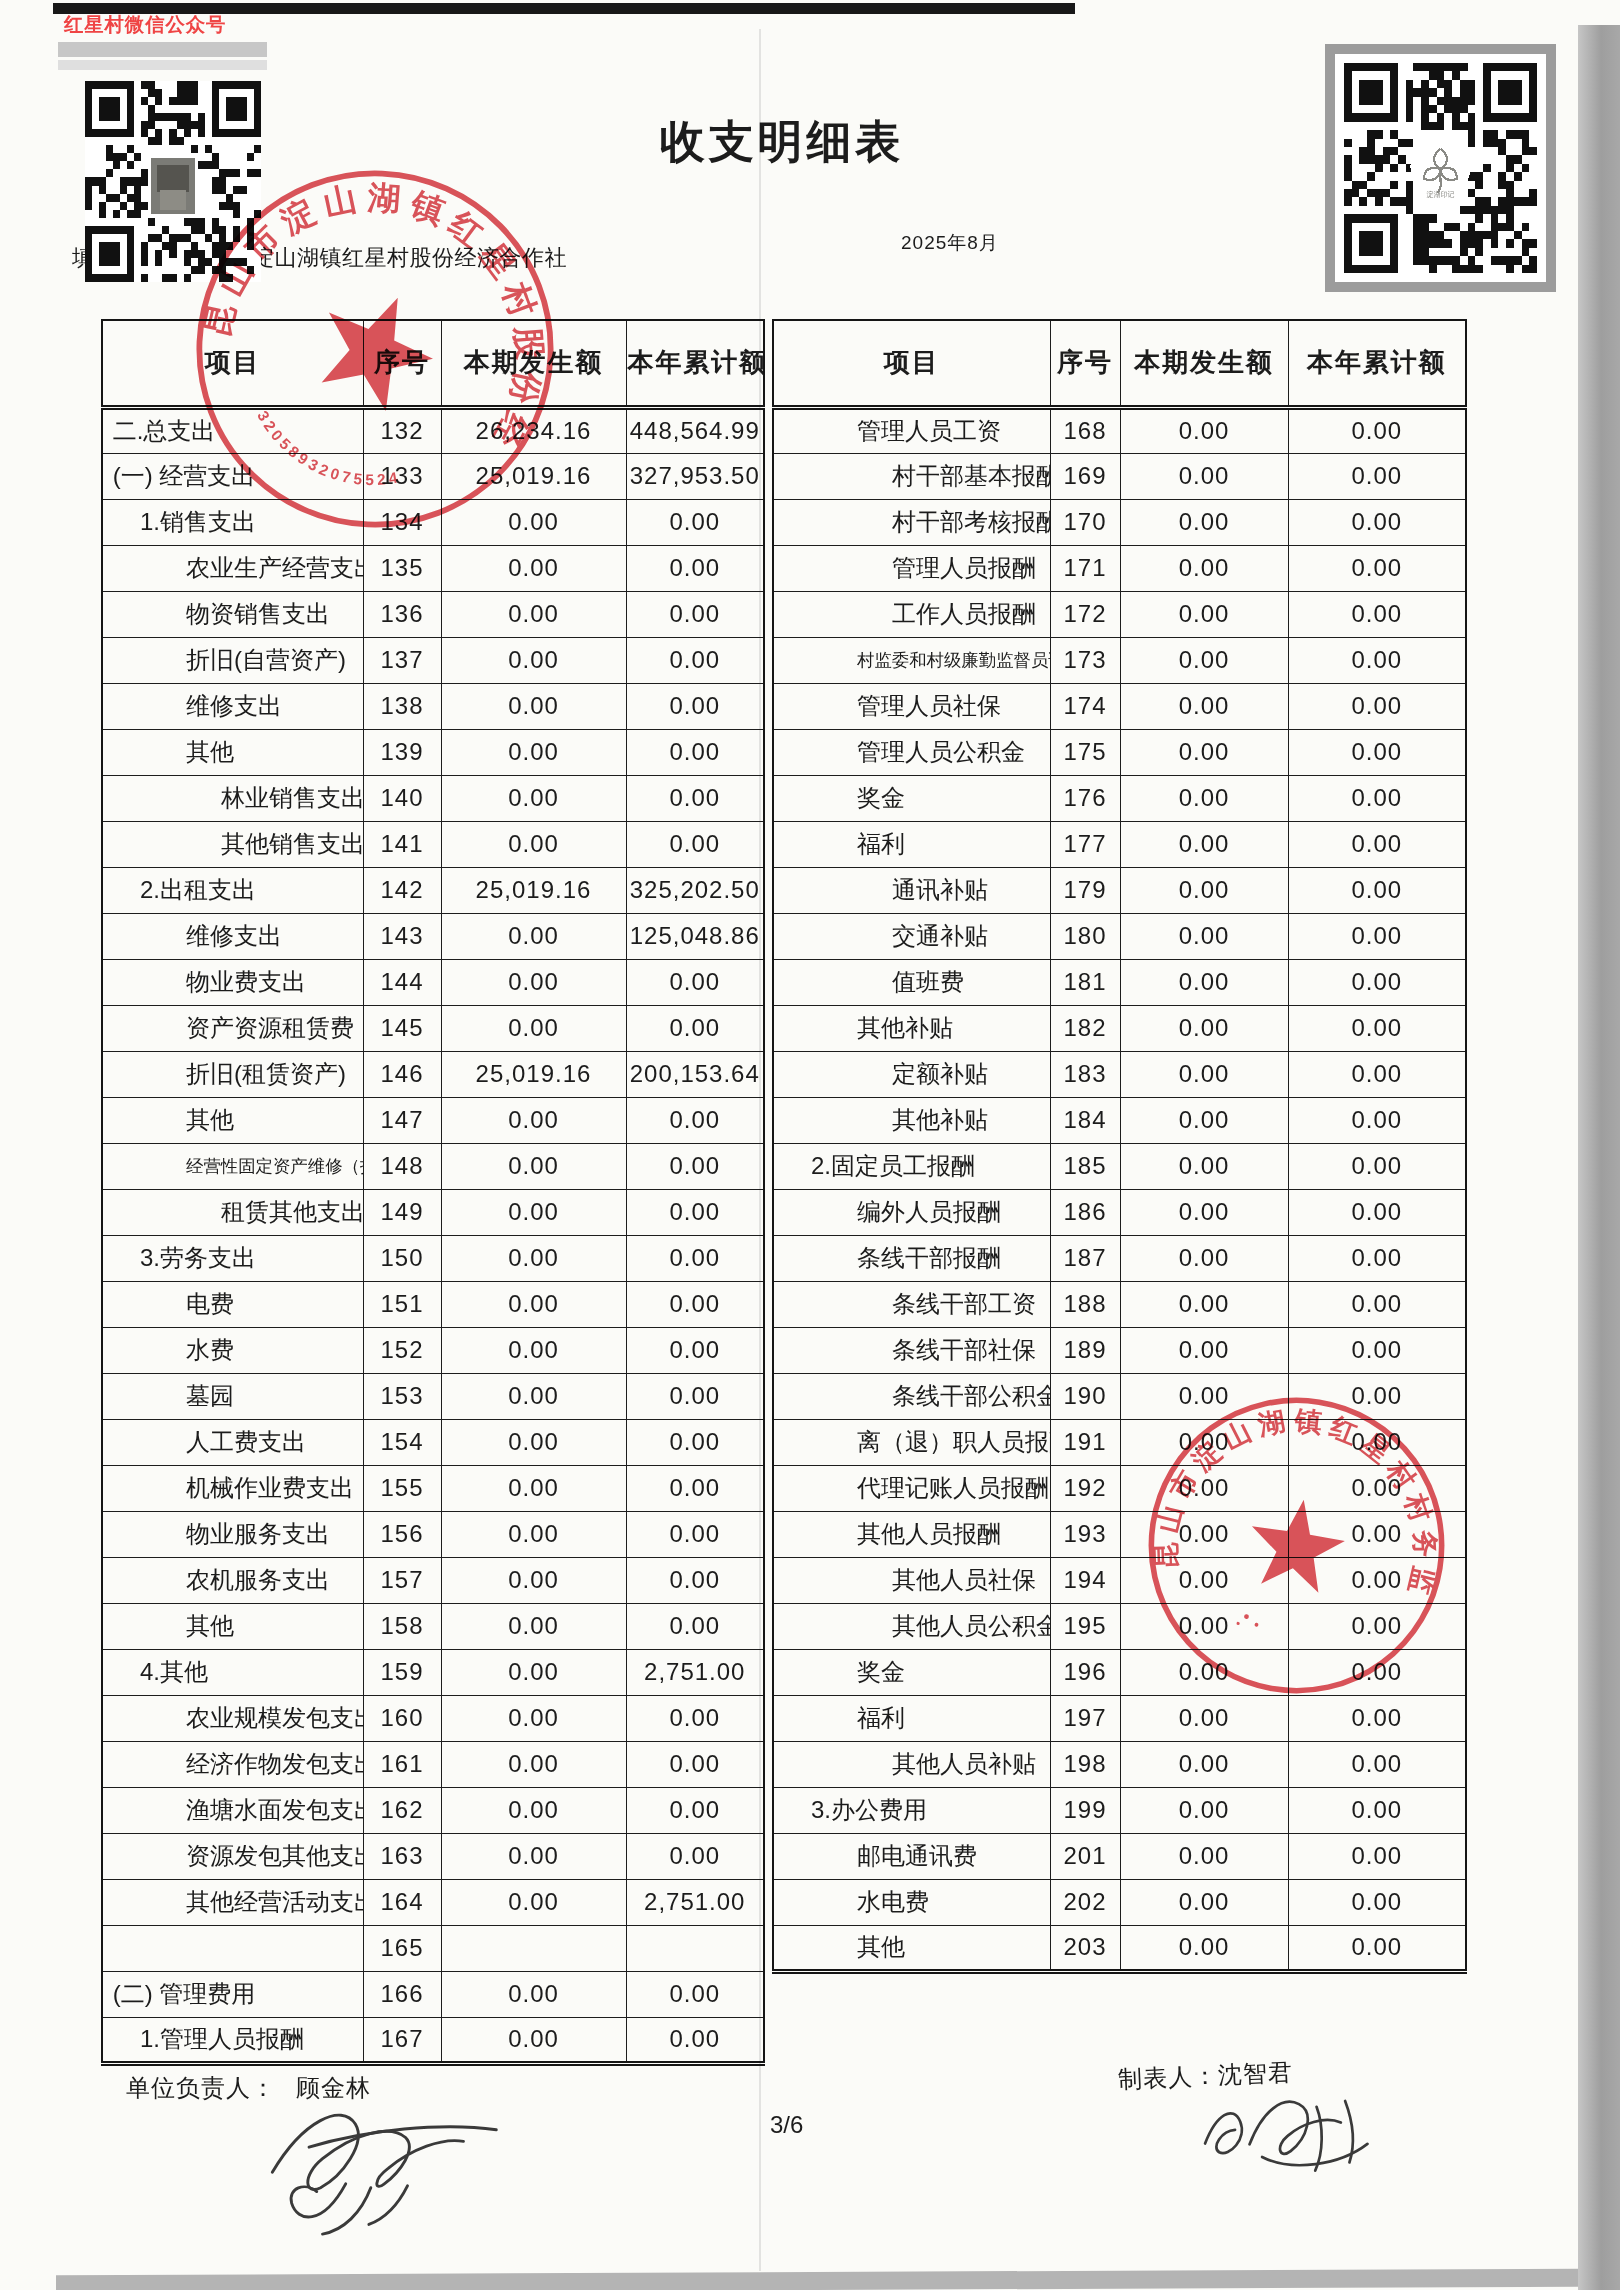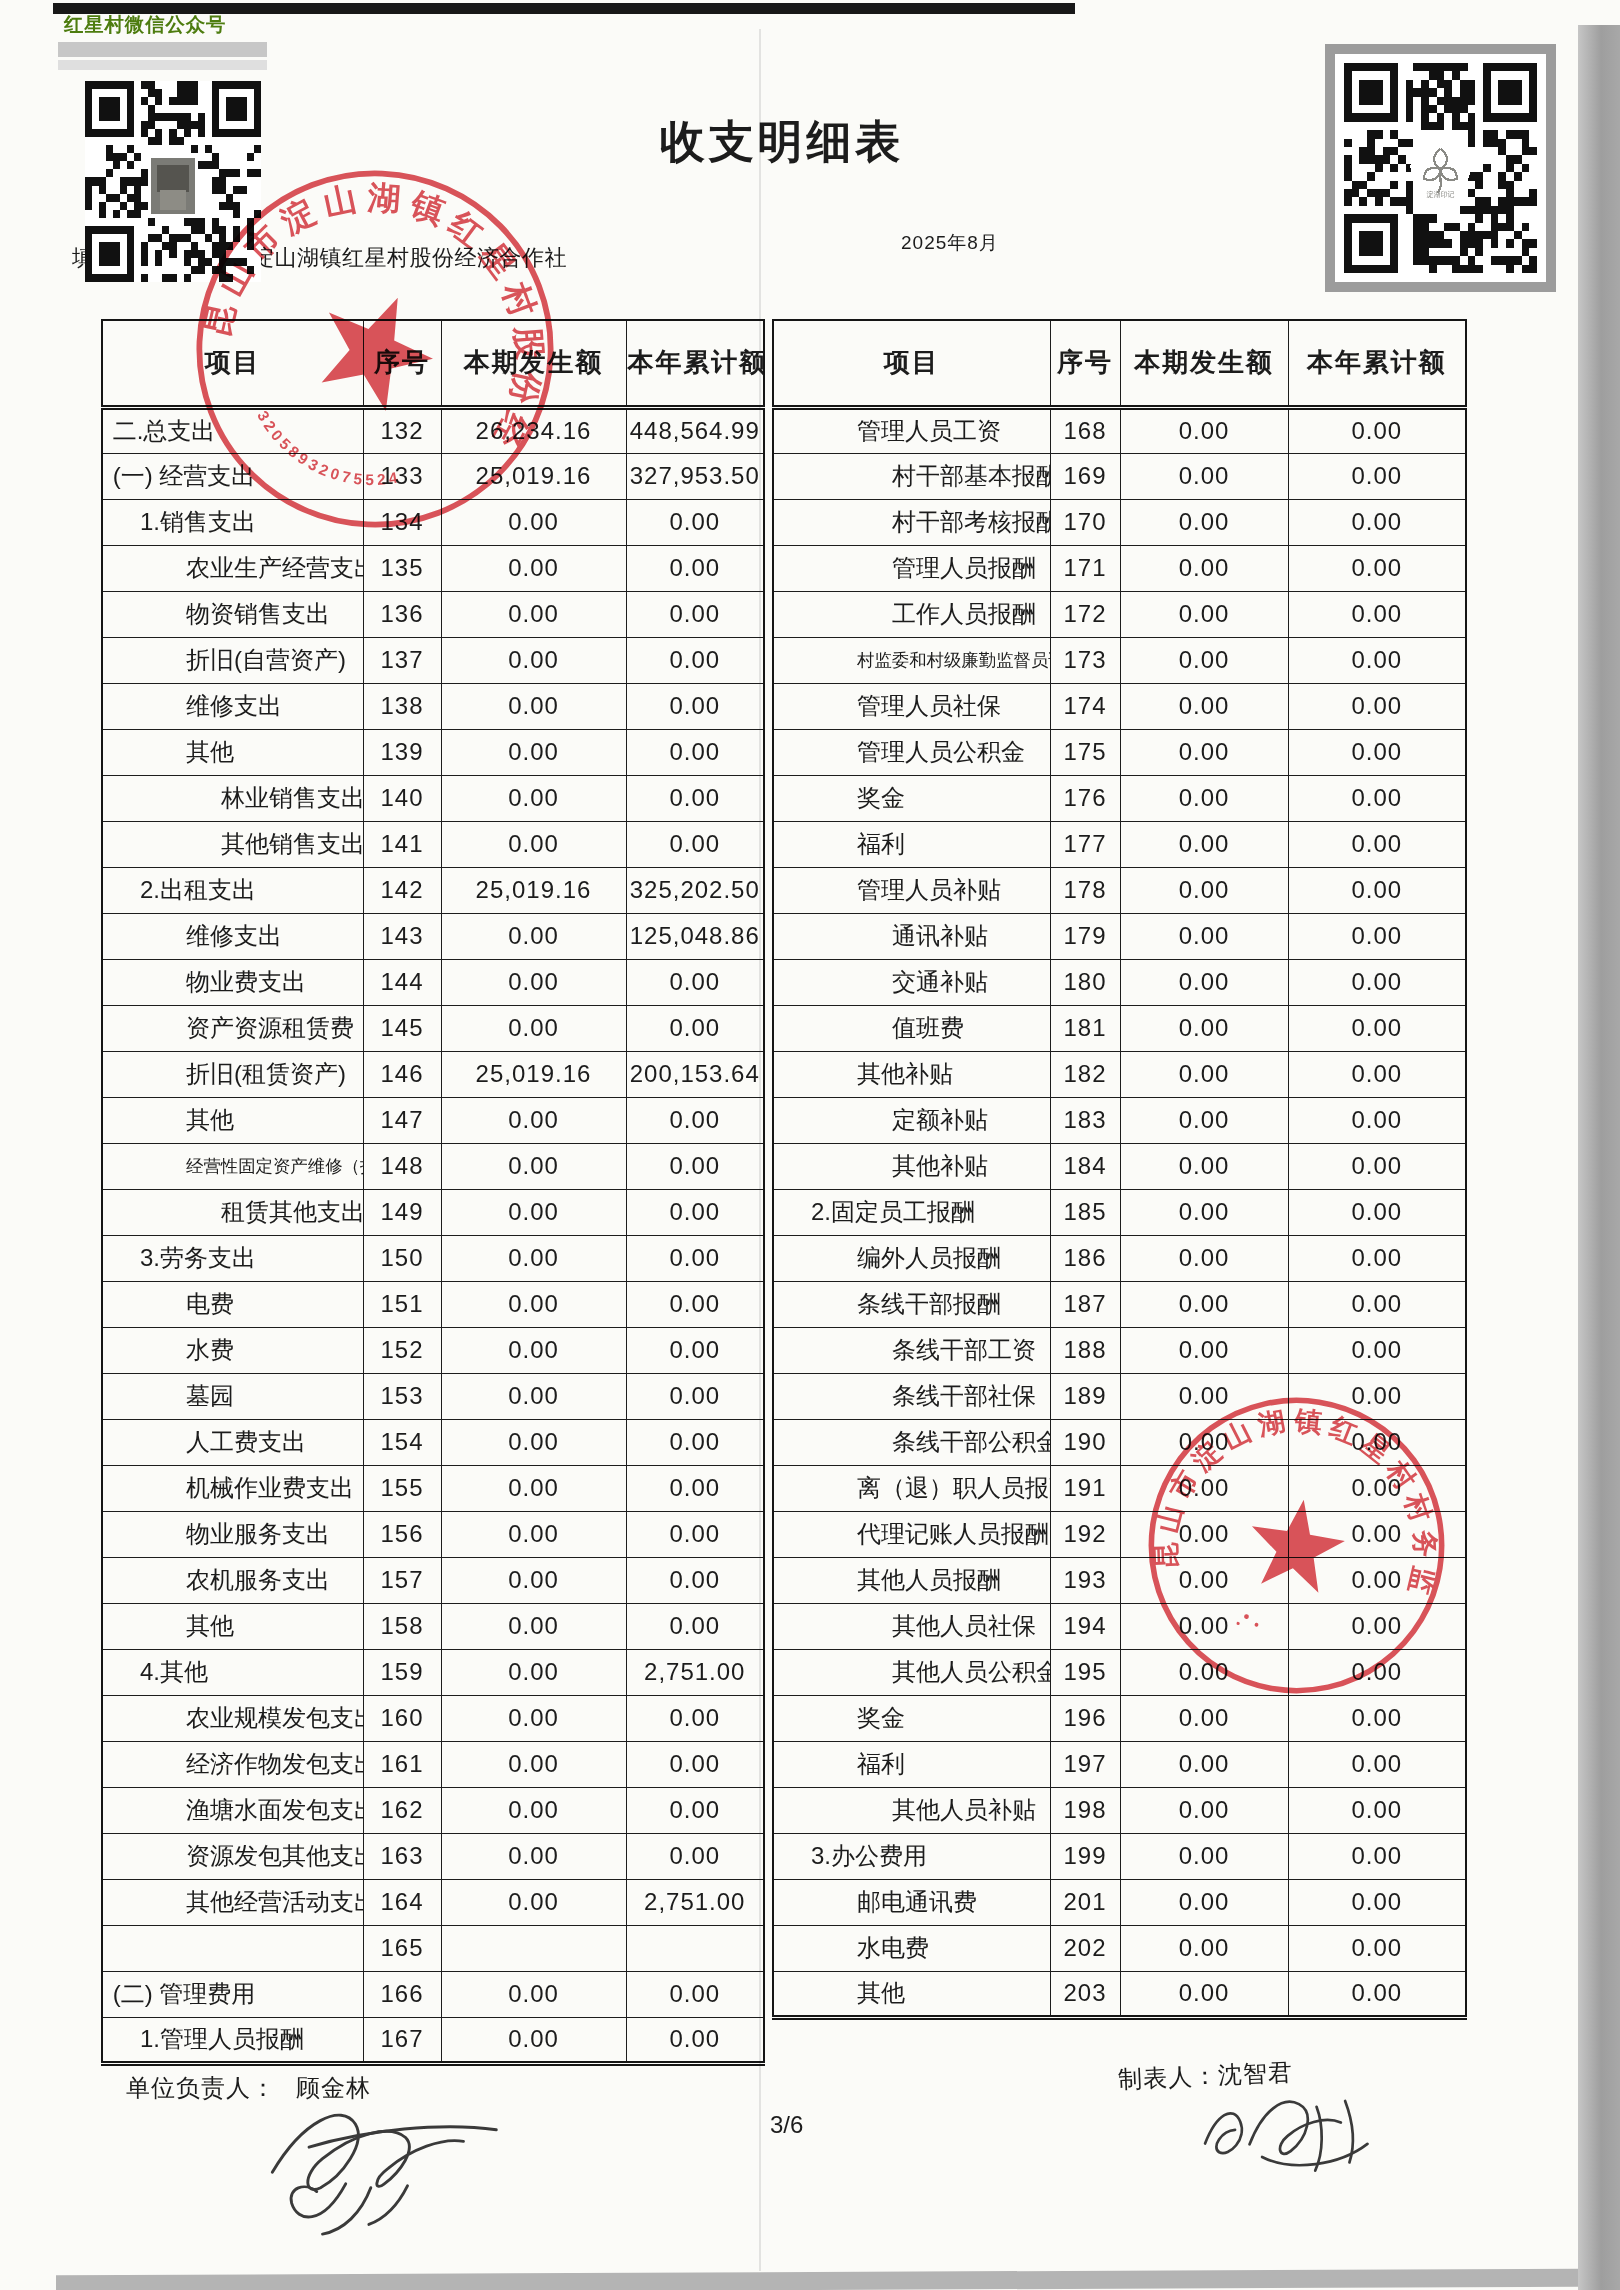--- a/index.html
+++ b/index.html
@@ -59,21 +59,21 @@
 </head>
 <body>
 
 <div class="page">
 
   <div class="scan-top-bar"></div>
   <div class="scan-right-strip"></div>
   <div class="scan-bottom-strip"></div>
   <div class="fold-line"></div>
 
-  <div class="wechat-label" style="color: #4d7c0f;">红星村微信公众号</div>
+  <div class="wechat-label" style="color: #ef4444;">红星村微信公众号</div>
   <div class="wechat-bar1"></div>
   <div class="wechat-bar2"></div>
 
   <div class="unit-line">填报单位：昆山市淀山湖镇红星村股份经济合作社</div>
 
   <div class="qr-left">
     <svg id="qr1" viewBox="0 0 25 25" preserveAspectRatio="none" shape-rendering="crispEdges">
         <rect x="0" y="0" width="25" height="25" fill="#ffffff"></rect>
         <rect x="8" y="0" width="1" height="1" fill="#111"></rect>
         <rect x="9" y="0" width="1" height="1" fill="#111"></rect>
@@ -765,26 +765,20 @@
           <td class="num">0.00</td>
           <td class="num">0.00</td>
         </tr>
         <tr>
           <td class="lbl ind2">福利</td>
           <td class="seq">177</td>
           <td class="num">0.00</td>
           <td class="num">0.00</td>
         </tr>
         <tr>
-          <td class="lbl ind2">管理人员补贴</td>
-          <td class="seq">178</td>
-          <td class="num">0.00</td>
-          <td class="num">0.00</td>
-        </tr>
-        <tr>
           <td class="lbl ind3">通讯补贴</td>
           <td class="seq">179</td>
           <td class="num">0.00</td>
           <td class="num">0.00</td>
         </tr>
         <tr>
           <td class="lbl ind3">交通补贴</td>
           <td class="seq">180</td>
           <td class="num">0.00</td>
           <td class="num">0.00</td>

